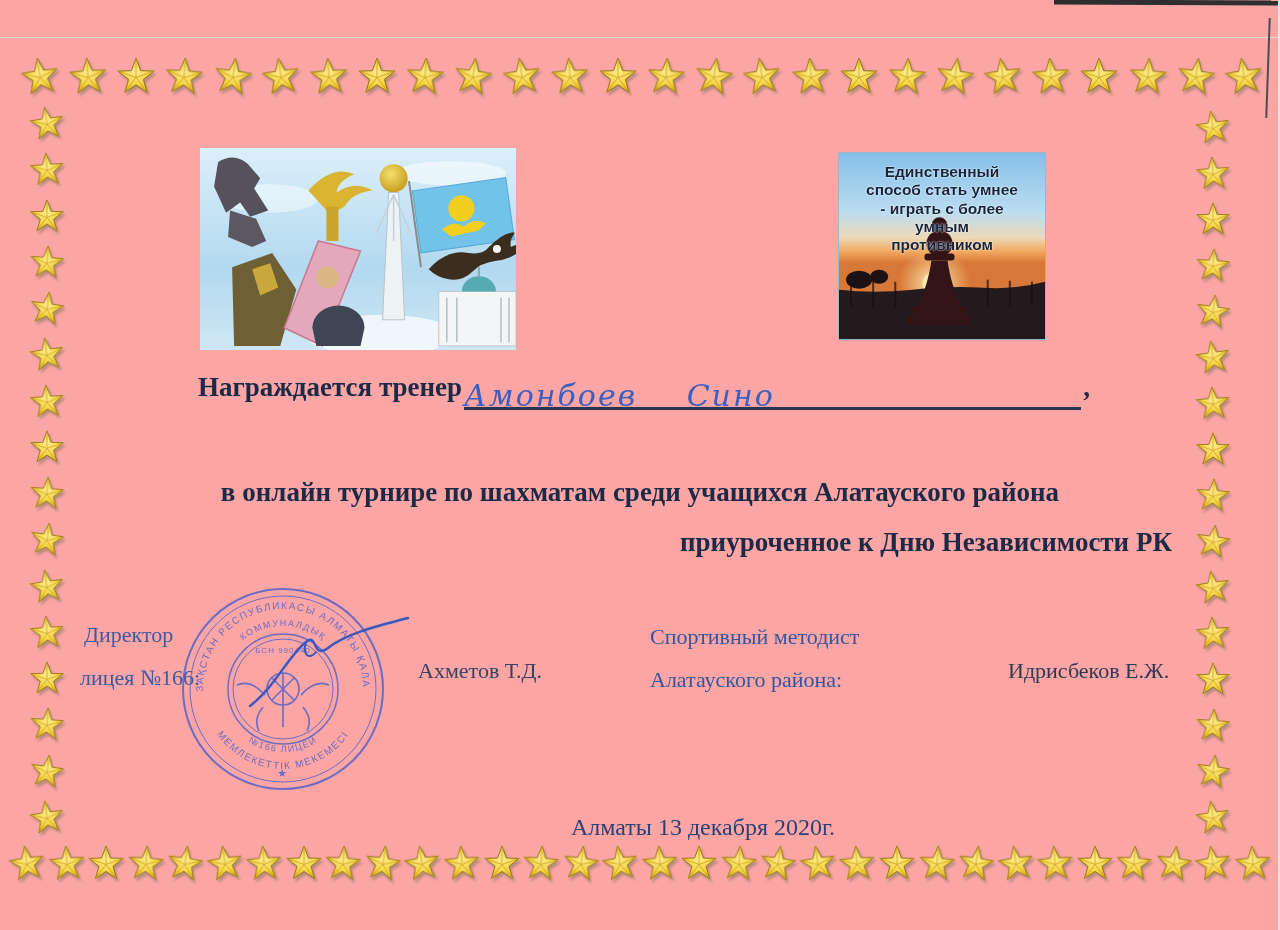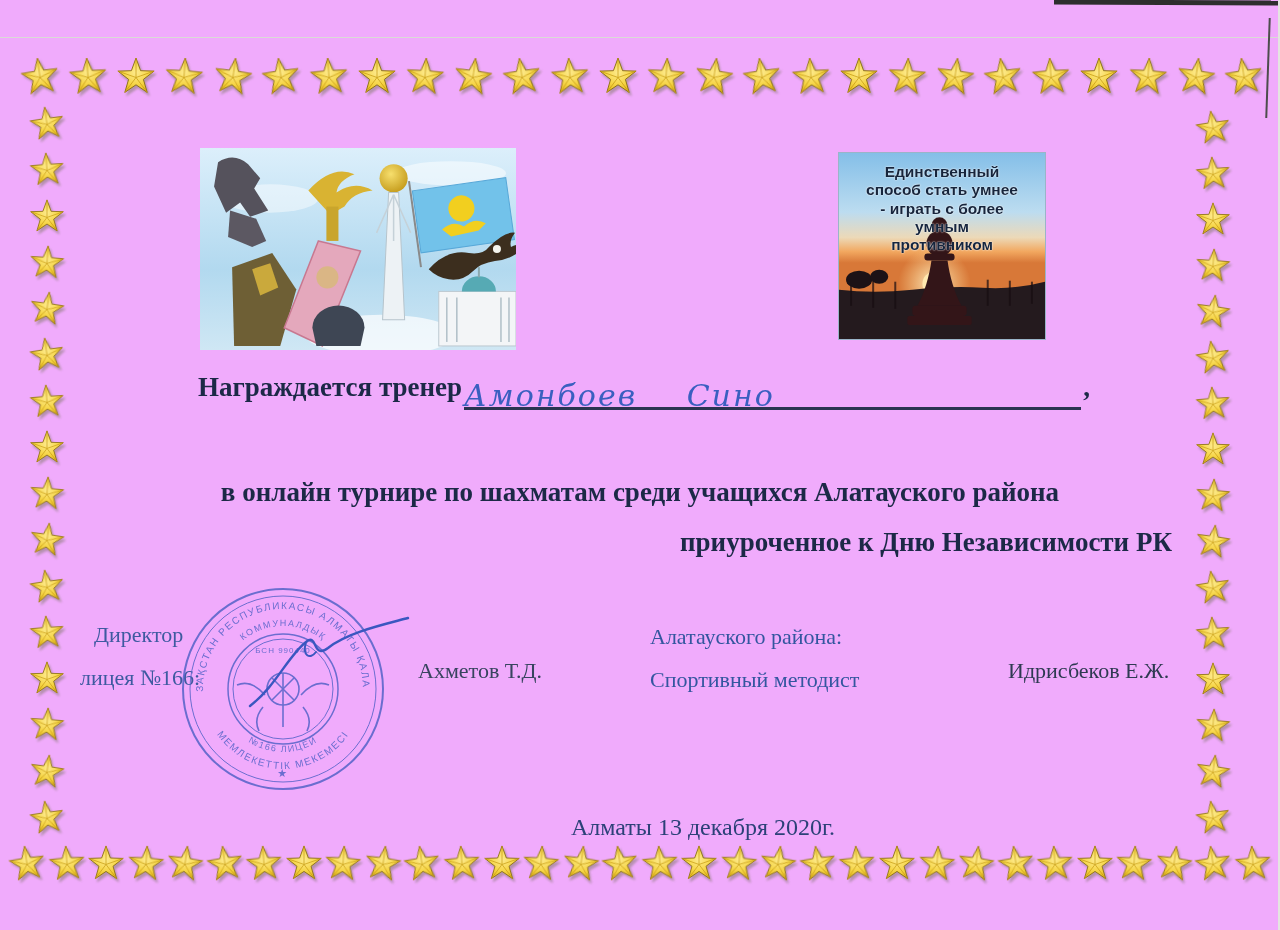--- a/index.html
+++ b/index.html
@@ -1,19 +1,19 @@
 <!DOCTYPE html>
 <html lang="ru"><head>
 <meta charset="utf-8">
 <style>
   html,body{margin:0;padding:0;background:#ffffff;}
   .page{
     position:relative;
     width:1280px;height:930px;
-    background:#f0abfc;
+    background:#fca5a5;
     overflow:hidden;
     font-family:"Liberation Serif", serif;
   }
 
   
   .artifact-top-line{position:absolute;left:0;top:37px;width:100%;height:1px;background:#dadad6;}
   .artifact-corner-top{position:absolute;right:0;top:0;width:226px;height:5px;background:#2e2e2e;transform:rotate(.3deg);}
   .artifact-corner-side{position:absolute;right:11px;top:18px;width:2px;height:100px;background:#4d4d4d;transform:rotate(2deg);}
   .artifact-right-edge{position:absolute;right:0;top:0;bottom:0;width:2px;background:#e4e4e0;}
 
@@ -64,21 +64,21 @@
     font-style:italic;font-weight:normal;
     color:#3a5fc0;font-size:30px;letter-spacing:2px;word-spacing:38px;
     transform:translateY(6px);
   }
   .hand.num{font-size:28px;letter-spacing:3px;}
   .line2 .suffix{padding-left:12px;}
 
   
   .sig{position:absolute;font-size:22px;}
   .sig-left-role{left:80px;top:614px;color:#3e5aa0;line-height:1.95;}
-  .sig-left-role .r1{margin-left:14px;}
+  .sig-left-role .r1{margin-left:4px;}
   .sig-left-name{left:418px;top:658px;color:#37445f;}
   .sig-right-role{left:650px;top:616px;color:#33569f;line-height:1.95;}
   .sig-right-name{left:1008px;top:658px;color:#2e3a52;}
 
   .stamp{position:absolute;left:176px;top:582px;width:214px;height:214px;opacity:.85;}
   .stamp svg{width:100%;height:100%;}
   .sig-stroke{position:absolute;left:236px;top:608px;width:180px;height:105px;}
 
   
   .date{
@@ -553,20 +553,20 @@
   </div>
 
   <svg class="sig-stroke" viewBox="0 0 180 105">
     <path d="M14,98 C40,78 52,48 70,34 C82,24 76,52 92,40 C112,24 150,16 172,10" fill="none" stroke="#3a57c0" stroke-width="2.4" stroke-linecap="round"></path>
     <path d="M70,34 C66,48 74,52 80,44" fill="none" stroke="#3a57c0" stroke-width="2" stroke-linecap="round"></path>
   </svg>
 
   <div class="sig sig-left-name">Ахметов Т.Д.</div>
 
   <div class="sig sig-right-role">
+    <div>Спортивный методист</div>
     <div>Алатауского района:</div>
-    <div>Спортивный методист</div>
   </div>
   <div class="sig sig-right-name">Идрисбеков Е.Ж.</div>
 
   <div class="date">Алматы 13 декабря 2020г.</div>
 
 </div>
 
 </body></html>

